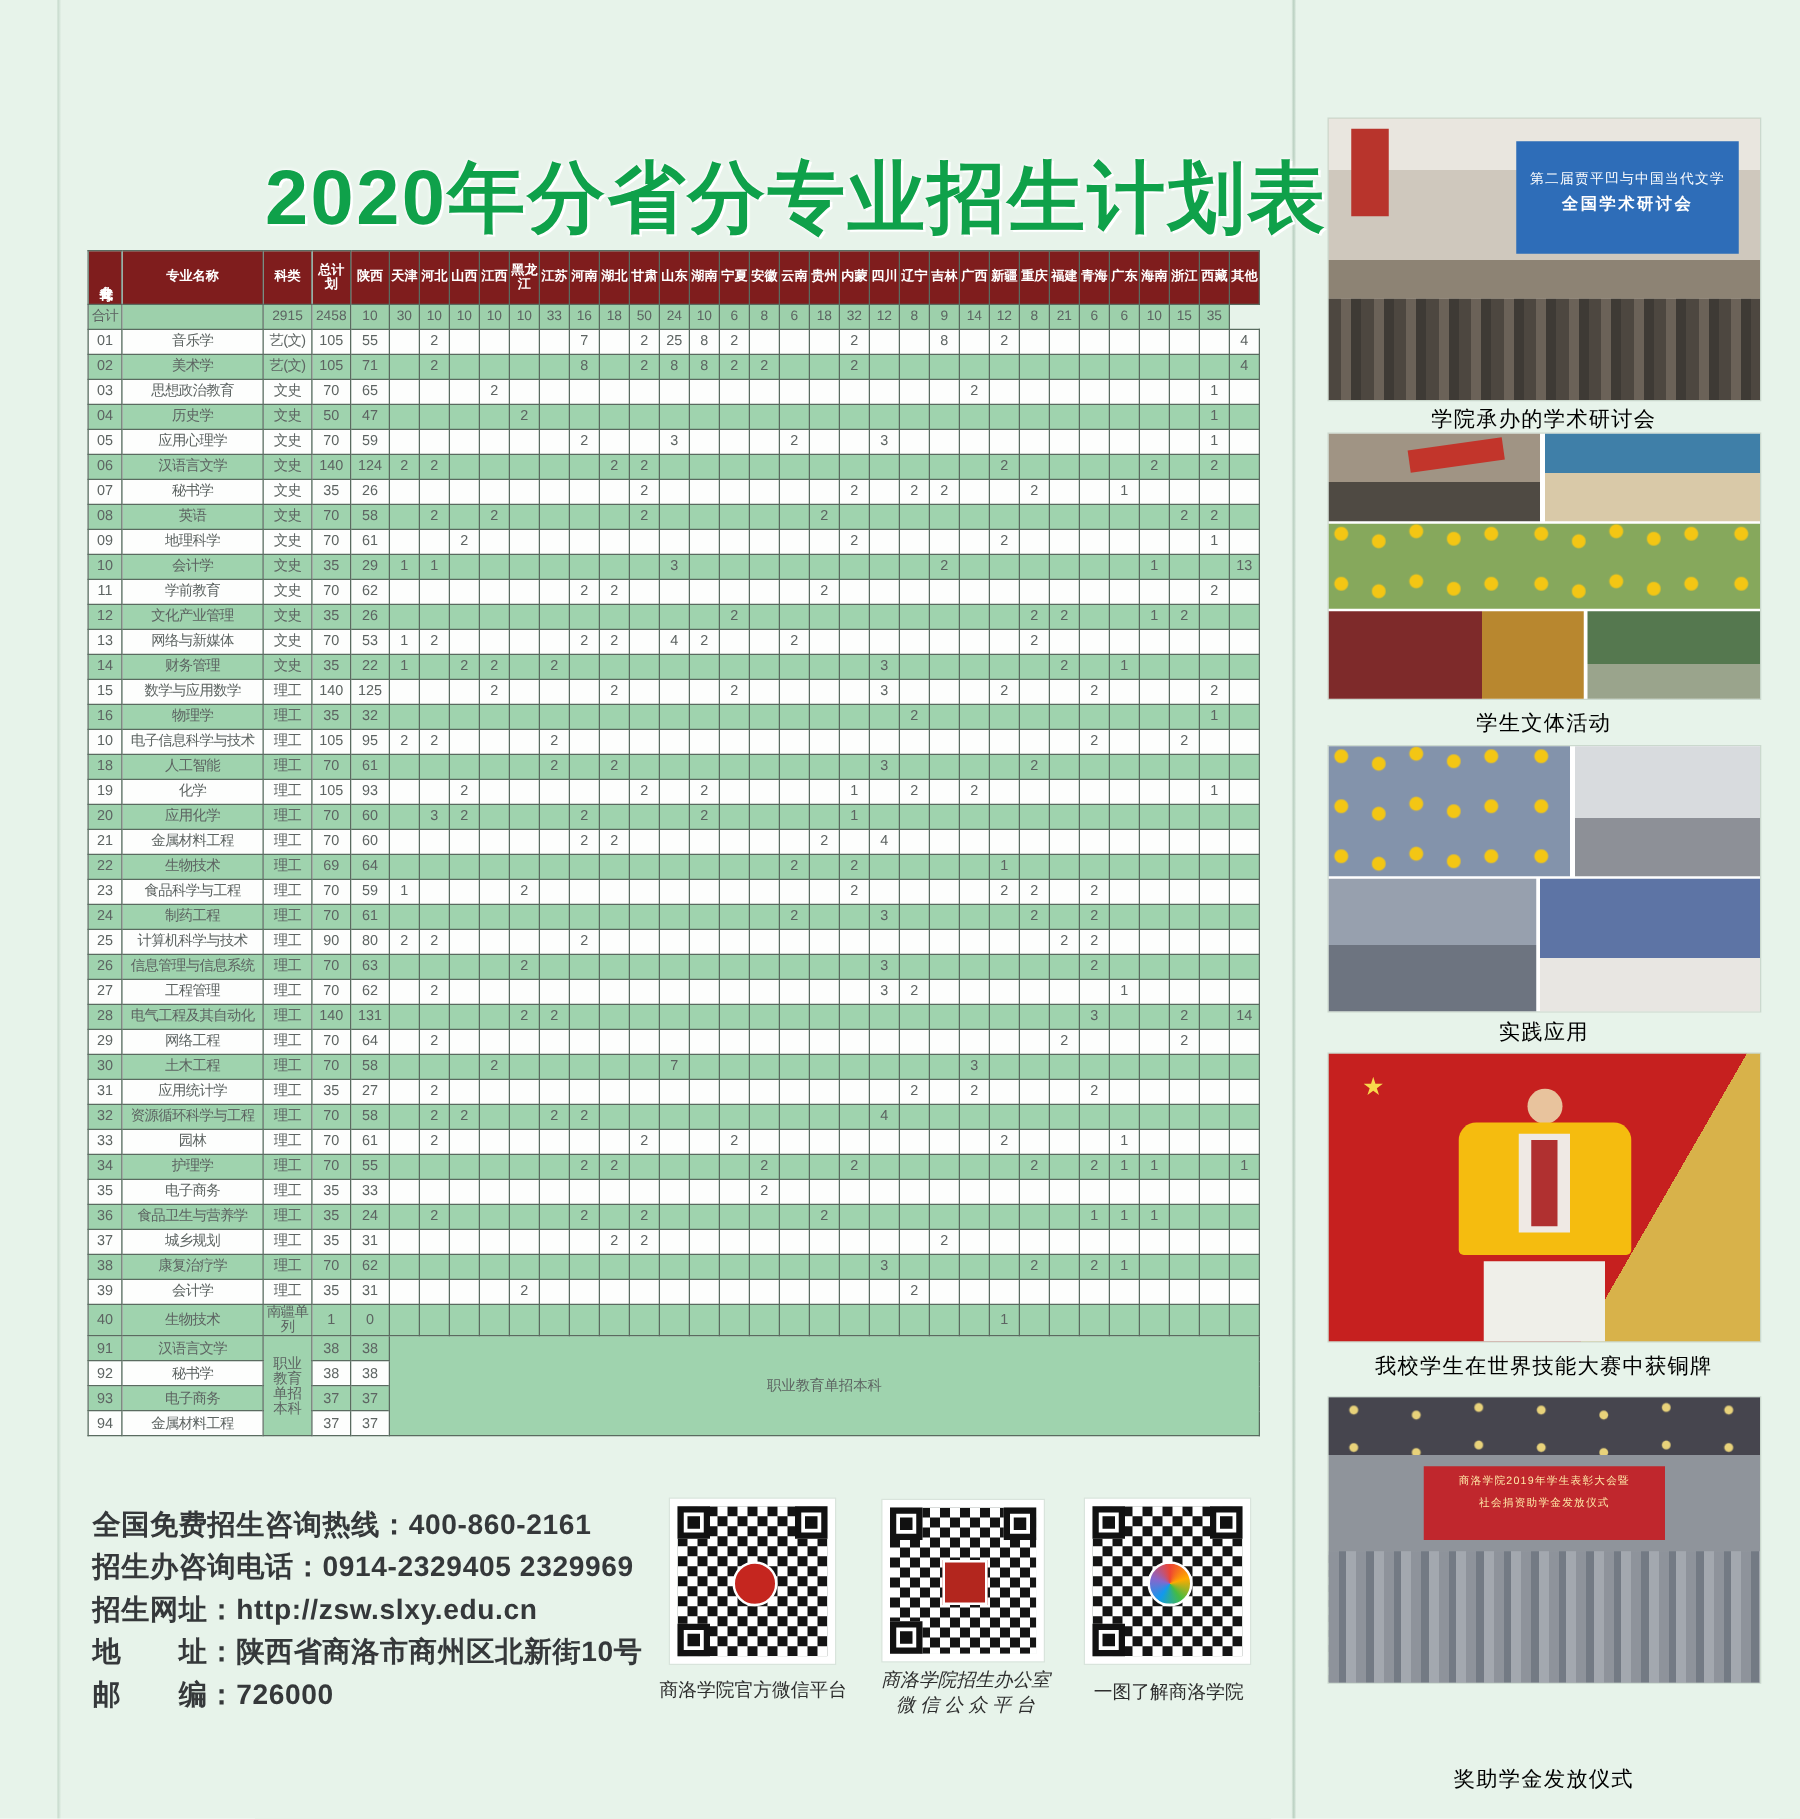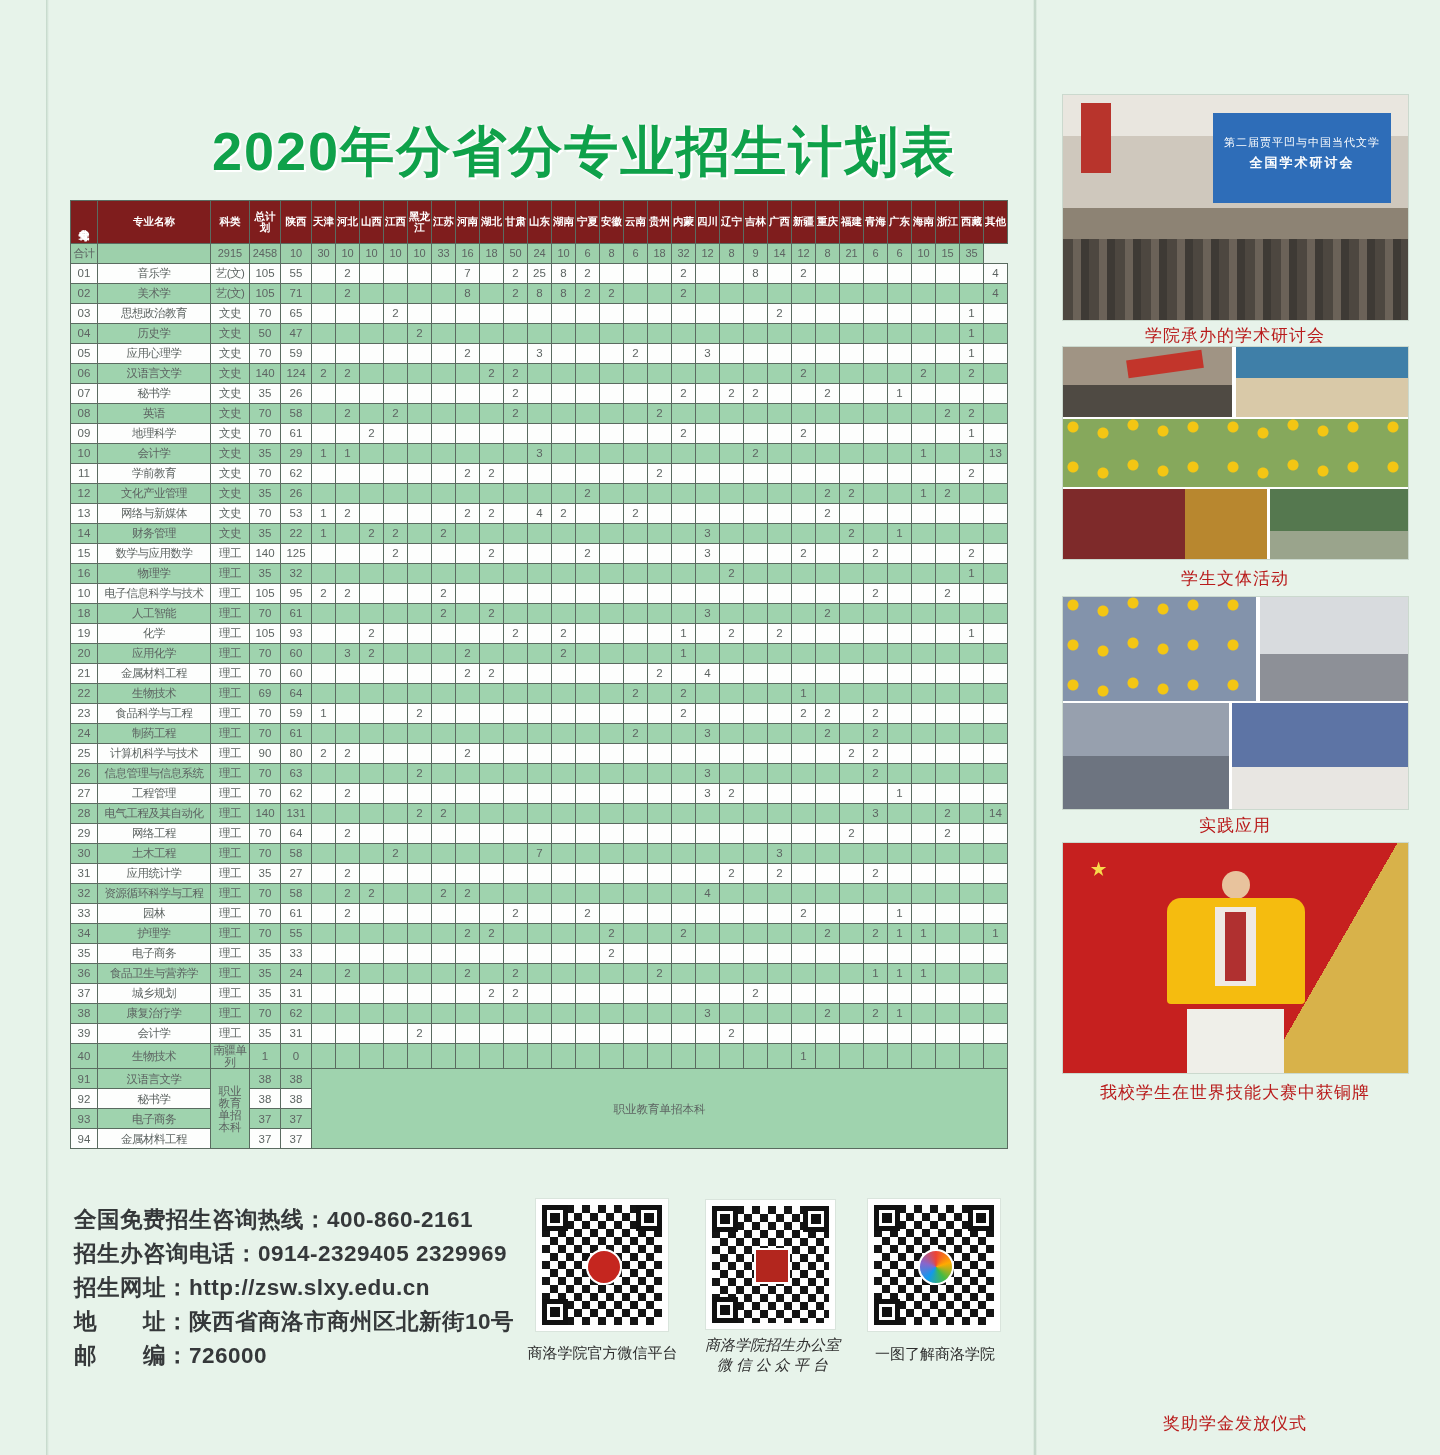--- a/index.html
+++ b/index.html
@@ -4,21 +4,21 @@
 <style>
   html,body{margin:0;padding:0;}
   body{font-family:"Liberation Sans",sans-serif;}
   #page{position:relative;width:1440px;height:1455px;background:#e7f3ea;overflow:hidden;}
   #page::before{content:"";position:absolute;left:1033px;top:0;width:4px;height:100%;
     background:linear-gradient(90deg,rgba(160,190,170,.0),rgba(150,180,160,.55),rgba(160,190,170,0));}
   #page::after{content:"";position:absolute;left:46px;top:0;width:3px;height:100%;
     background:linear-gradient(90deg,rgba(150,180,160,.45),rgba(150,180,160,0));}
 
   
-  .title{position:absolute;left:212px;top:116px;font-size:54px;font-weight:900;color:#0fa14a;
+  .title{position:absolute;left:212px;top:116px;font-size:62px;font-weight:900;color:#0fa14a;
     letter-spacing:2px;text-shadow:0 0 2px #fff,0 0 4px #fff,2px 2px 0 #ffffff;}
 
   
   table.plan{position:absolute;left:70px;top:200px;border-collapse:collapse;table-layout:fixed;width:937px;}
   table.plan td,table.plan th{border:1px solid #5a6b60;padding:0;text-align:center;vertical-align:middle;
     font-weight:normal;color:#5d6462;font-size:11.5px;line-height:1.05;height:19px;overflow:hidden;}
   table.plan th{background:#7f1d1d;color:#ffffff;font-weight:bold;font-size:10.5px;height:42px;}
   th.corner{width:27px;}
   th.corner div{writing-mode:vertical-rl;text-orientation:upright;margin:0 auto;letter-spacing:1px;font-size:10.5px;}
   col.c-code{width:27px;}col.c-name{width:113px;}col.c-cat{width:39px;}col.c-tot{width:31px;}col.c-sx{width:31px;}col.c-p{width:24px;}
@@ -26,21 +26,21 @@
   tr.g td{background:#9fd3ae;}
   tr.w td{background:#fdfefd;}
   td.name{font-size:12px;letter-spacing:-0.5px;}
   td.cat{font-size:10.5px;letter-spacing:-0.5px;}
   td.catvert{font-size:10px;line-height:1.15;background:#9fd3ae !important;}
   td.merged{background:#9fd3ae !important;font-size:12.5px;color:#55605a;}
 
   
   .photo{position:absolute;left:1063px;width:345px;background:#cfc8bd;box-shadow:0 0 0 1px rgba(120,140,125,.25);}
   .caption{position:absolute;left:1040px;width:390px;text-align:center;font-family:"DejaVu Serif",serif;
-    font-size:17px;color:#b91c1c;letter-spacing:1px;}
+    font-size:17px;color:#000000;letter-spacing:1px;}
   .ph-abs{position:absolute;}
 
   
   .p1-screen{background:#2e6db8;color:#fff;text-align:center;}
   .p1-screen .l1{font-size:11px;padding-top:22px;letter-spacing:1px;}
   .p1-screen .l2{font-size:13px;font-weight:bold;letter-spacing:2px;margin-top:4px;}
   .p1-crowd{background:repeating-linear-gradient(90deg,#4d4740 0 10px,#6b6258 10px 18px,#3e3a35 18px 26px);}
   
   .tile{position:absolute;}
   .dots-y{background-image:radial-gradient(circle at 10px 8px,#f3c614 5px,transparent 6px),
@@ -1692,20 +1692,28 @@
   <div class="photo" style="top:843px;height:230px;background:linear-gradient(120deg,#c6201f 70%,#d8b24a 70%);">
     <div class="ph-abs" style="left:46%;top:12%;width:28px;height:28px;border-radius:50%;background:#e8c39d;"></div>
     <div class="ph-abs" style="left:30%;top:24%;width:40%;height:46%;background:#f5bc0f;border-radius:14px 14px 4px 4px;"></div>
     <div class="ph-abs" style="left:44%;top:28%;width:12%;height:34%;background:#efe9e4;"></div>
     <div class="ph-abs" style="left:47%;top:30%;width:6%;height:30%;background:#b03030;"></div>
     <div class="ph-abs" style="left:36%;top:72%;width:28%;height:28%;background:#efefe9;"></div>
     <div class="ph-abs" style="left:8%;top:8%;width:16px;height:16px;background:#f8d94c;clip-path:polygon(50% 0,61% 35%,98% 35%,68% 57%,79% 91%,50% 70%,21% 91%,32% 57%,2% 35%,39% 35%);"></div>
   </div>
   <div class="caption" style="top:1081px;">我校学生在世界技能大赛中获铜牌</div>
 
+  <div class="photo" style="top:1118px;height:228px;background:#8f949b;">
+    <div class="ph-abs" style="left:0;top:0;width:100%;height:20%;background:#46454e;background-image:radial-gradient(circle at 20px 10px,#e8d27a 3px,transparent 4px),radial-gradient(circle at 70px 14px,#e8d27a 3px,transparent 4px),radial-gradient(circle at 120px 8px,#e8d27a 3px,transparent 4px);background-size:150px 30px;"></div>
+    <div class="ph-abs p5-screen" style="left:22%;top:24%;width:56%;height:26%;">
+      <div>商洛学院2019年学生表彰大会暨</div>
+      <div>社会捐资助学金发放仪式</div>
+    </div>
+    <div class="ph-abs crowd" style="left:0;bottom:0;width:100%;height:46%;"></div>
+  </div>
   <div class="caption" style="top:1412px;">奖助学金发放仪式</div>
 
   <div class="contact">
     <div>全国免费招生咨询热线：400-860-2161</div>
     <div>招生办咨询电话：0914-2329405 2329969</div>
     <div>招生网址：http://zsw.slxy.edu.cn</div>
     <div>地　　址：陕西省商洛市商州区北新街10号</div>
     <div>邮　　编：726000</div>
   </div>
 

